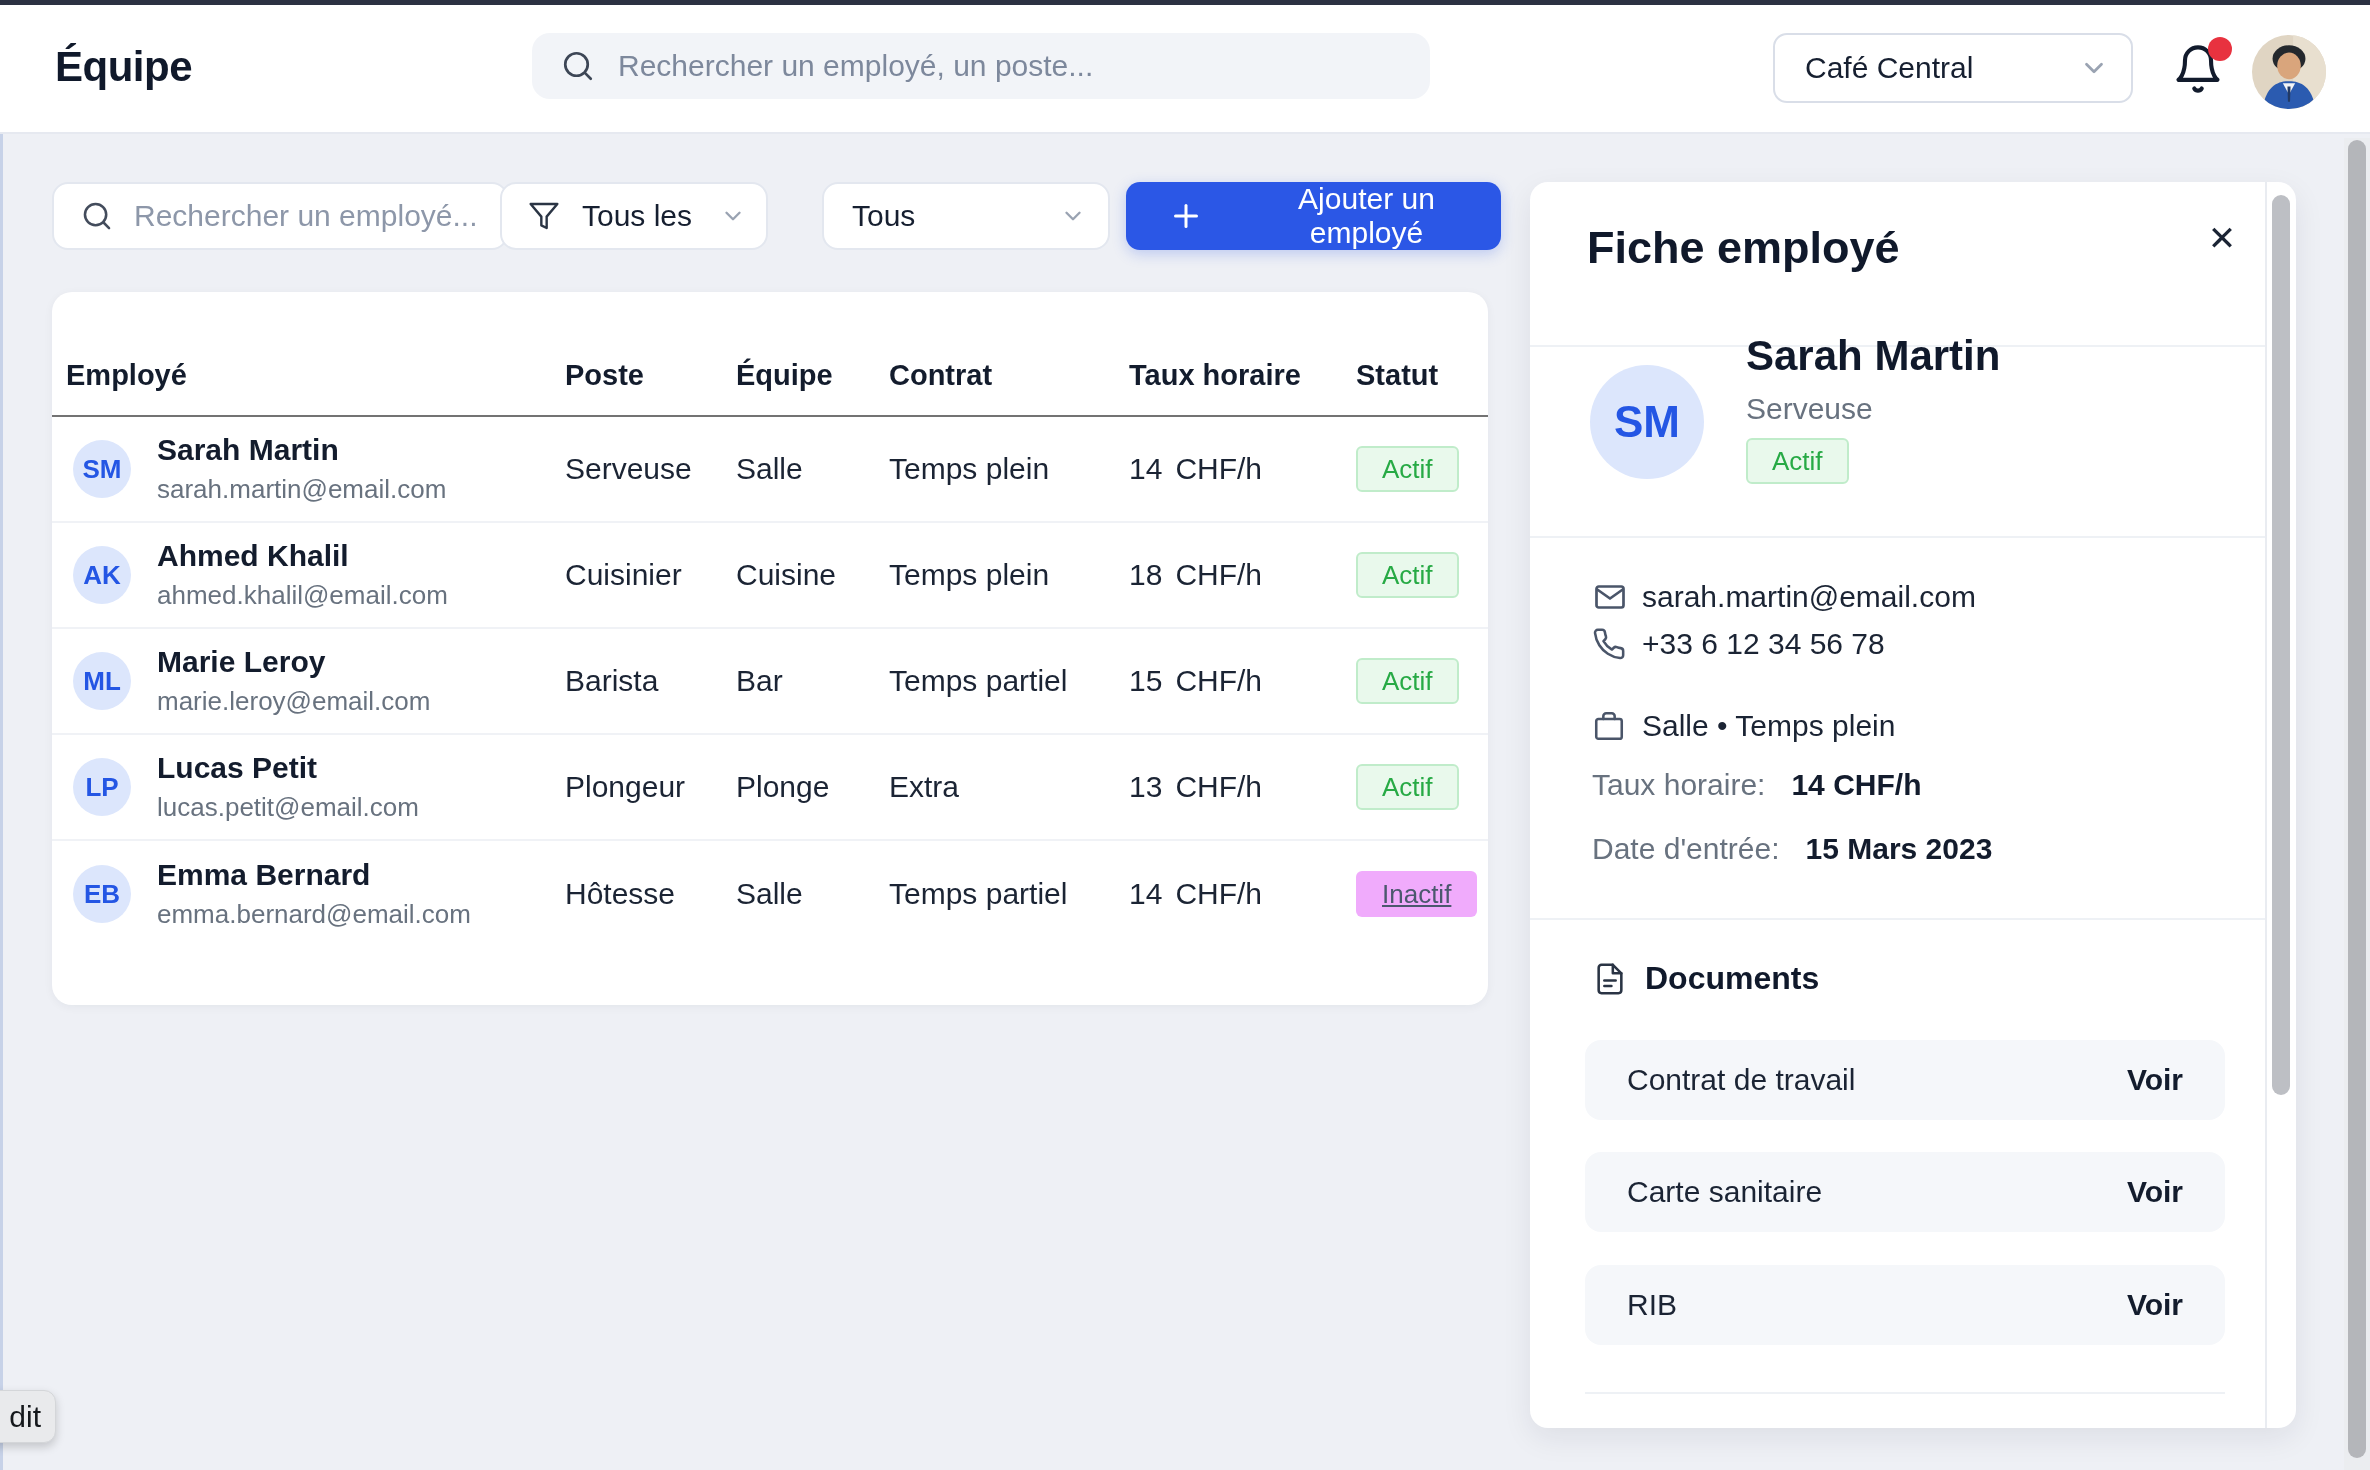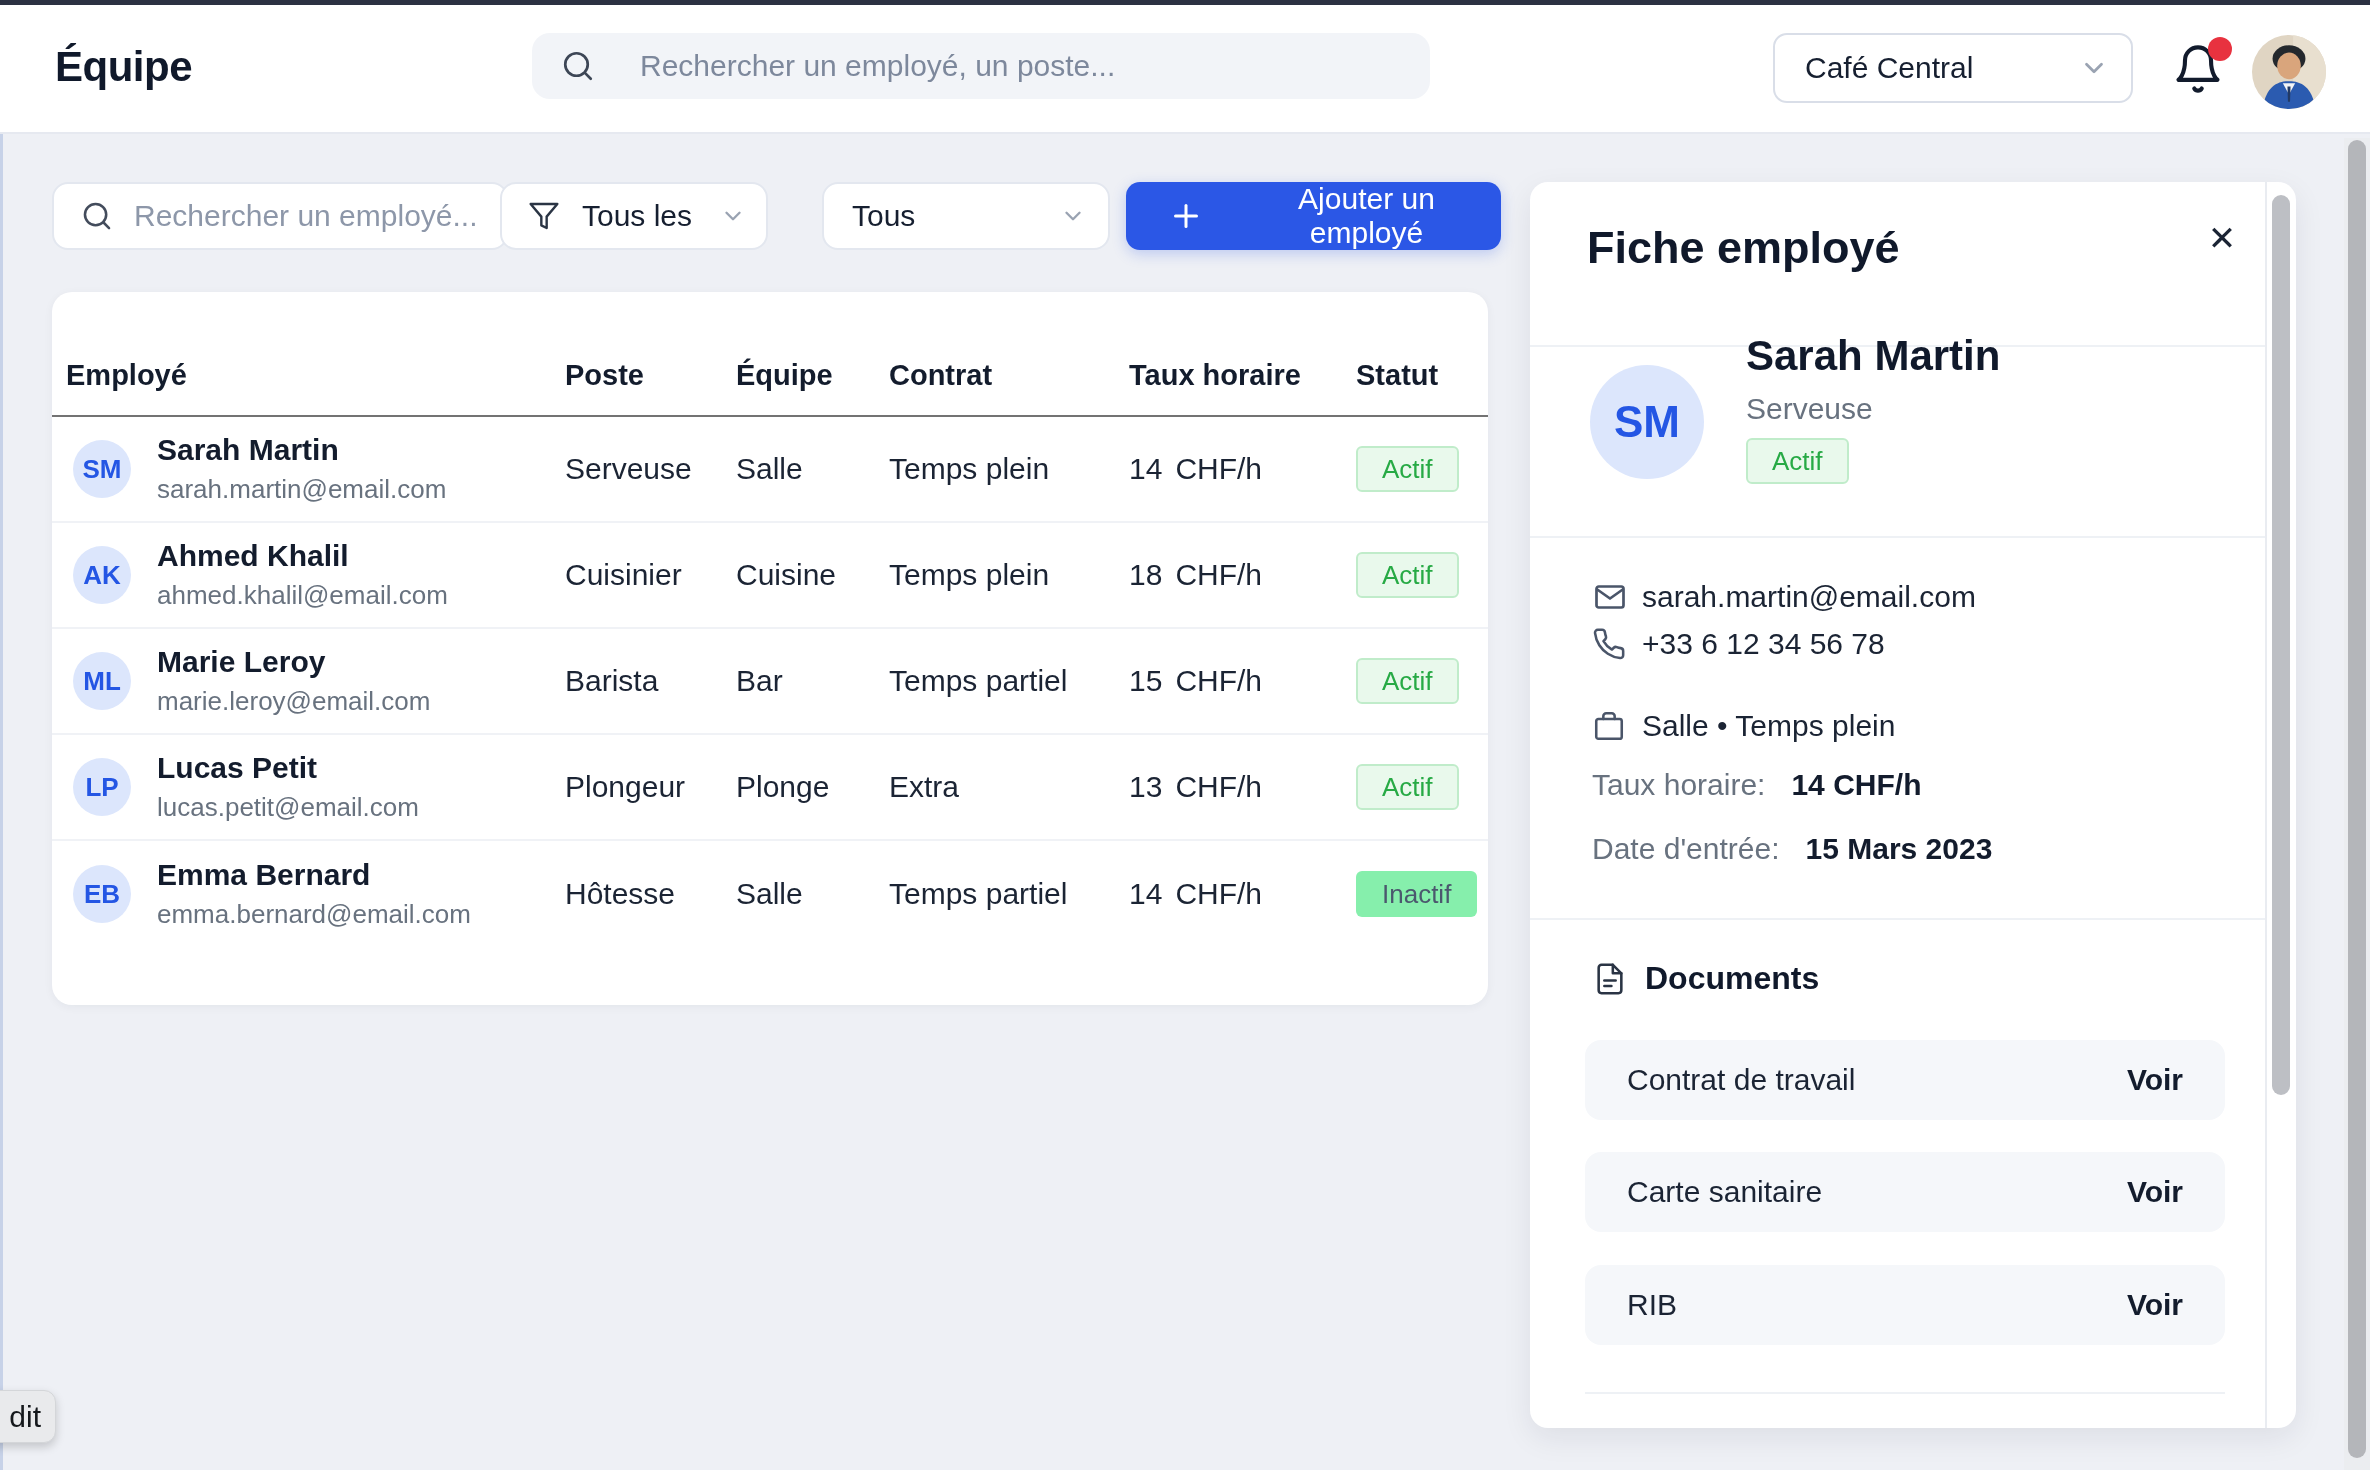--- a/index.html
+++ b/index.html
@@ -7,21 +7,21 @@
     position:relative;width:2370px;height:1470px;overflow:hidden;
     background:#eef0f5;
     font-family:"Liberation Sans","DejaVu Sans",sans-serif;
     color:#1b2434;
   }
   
   .topbar{position:absolute;left:0;top:0;width:2370px;height:5px;background:#2c3142;}
   .left-strip{position:absolute;left:0;top:5px;width:3px;height:1465px;background:#c7d2e8;}
   .header{position:absolute;left:0;top:5px;width:2370px;height:127px;background:#ffffff;border-bottom:2px solid #e6e9f0;}
   .page-title{position:absolute;left:55px;top:38px;font-size:42px;font-weight:800;letter-spacing:-0.5px;color:#10192b;}
-  .hdr-search{position:absolute;left:532px;top:28px;width:898px;height:66px;background:#f2f4f8;border-radius:18px;display:flex;align-items:center;gap:22px;}
+  .hdr-search{position:absolute;left:532px;top:28px;width:898px;height:66px;background:#f2f4f8;border-radius:18px;display:flex;align-items:center;}
   .hdr-search .s-icon{margin-left:28px;display:flex;color:#3d4656;}
   .hdr-search .ph{margin-left:22px;font-size:30px;color:#7d889c;}
   .loc-select{position:absolute;left:1773px;top:28px;width:356px;height:66px;background:#fff;border:2px solid #d9dee8;border-radius:14px;display:flex;align-items:center;}
   .loc-select .val{margin-left:30px;font-size:30px;color:#161f30;}
   .loc-select .chev{margin-left:auto;margin-right:22px;color:#9aa3b2;display:flex;}
   .bell-wrap{position:absolute;left:2172px;top:38px;width:60px;height:60px;}
   .bell-wrap .bell{color:#121b2c;}
   .notif-dot{position:absolute;left:36px;top:-6px;width:24px;height:24px;border-radius:50%;background:#e8323f;}
   .avatar{position:absolute;left:2252px;top:30px;width:74px;height:74px;border-radius:50%;overflow:hidden;}
   
@@ -48,21 +48,21 @@
   .trow:last-child{border-bottom:none;}
   .emp-cell{display:flex;align-items:center;}
   .init-circle{width:58px;height:58px;margin-left:7px;border-radius:50%;background:#dce6fc;color:#2456e4;font-weight:700;font-size:26px;display:flex;align-items:center;justify-content:center;flex:0 0 auto;}
   .emp-texts{margin-left:26px;}
   .emp-name{font-size:30px;font-weight:700;color:#131c2d;line-height:1.15;}
   .emp-email{font-size:26px;color:#68727f;margin-top:7px;}
   .cell{font-size:30px;color:#1b2434;}
   .taux-cell{display:flex;align-items:baseline;gap:13px;font-size:30px;color:#1b2434;}
   .badge{display:inline-flex;align-items:center;justify-content:center;height:46px;padding:0 24px;border-radius:6px;font-size:26px;box-sizing:border-box;}
   .badge-active{background:#e9f9ec;border:2px solid #c0ecca;color:#27aa45;}
-  .badge-inactive{background:#86efac;border:2px solid transparent;color:#4b586e;}
+  .badge-inactive{background:#f0abfc;border:2px solid transparent;color:#4b586e;text-decoration:underline;}
   .statut-cell{display:flex;}
   
   .panel{position:absolute;left:1530px;top:182px;width:766px;height:1246px;background:#fff;border-radius:18px;box-shadow:0 10px 30px rgba(23,31,54,.08);}
   .panel-gutter{position:absolute;right:0;top:0;width:29px;height:100%;border-left:2px solid #e9ecf1;border-radius:0 18px 18px 0;}
   .panel-thumb{position:absolute;left:742px;top:13px;width:18px;height:900px;border-radius:10px;background:#bdbfc4;}
   .panel-title{position:absolute;left:57px;top:40px;font-size:45px;font-weight:800;color:#10192b;}
   .panel-close{position:absolute;left:668px;top:32px;width:48px;height:48px;display:flex;align-items:center;justify-content:center;font-size:34px;color:#1b2434;cursor:pointer;background:none;border:none;}
   .pdiv{position:absolute;left:0;width:737px;height:0;border-top:2px solid #eef1f5;}
   .p-avatar{position:absolute;left:60px;top:183px;width:114px;height:114px;border-radius:50%;background:#dce6fc;color:#2456e4;font-weight:700;font-size:44px;display:flex;align-items:center;justify-content:center;}
   .p-name{position:absolute;left:216px;top:150px;font-size:42px;font-weight:800;color:#10192b;}

